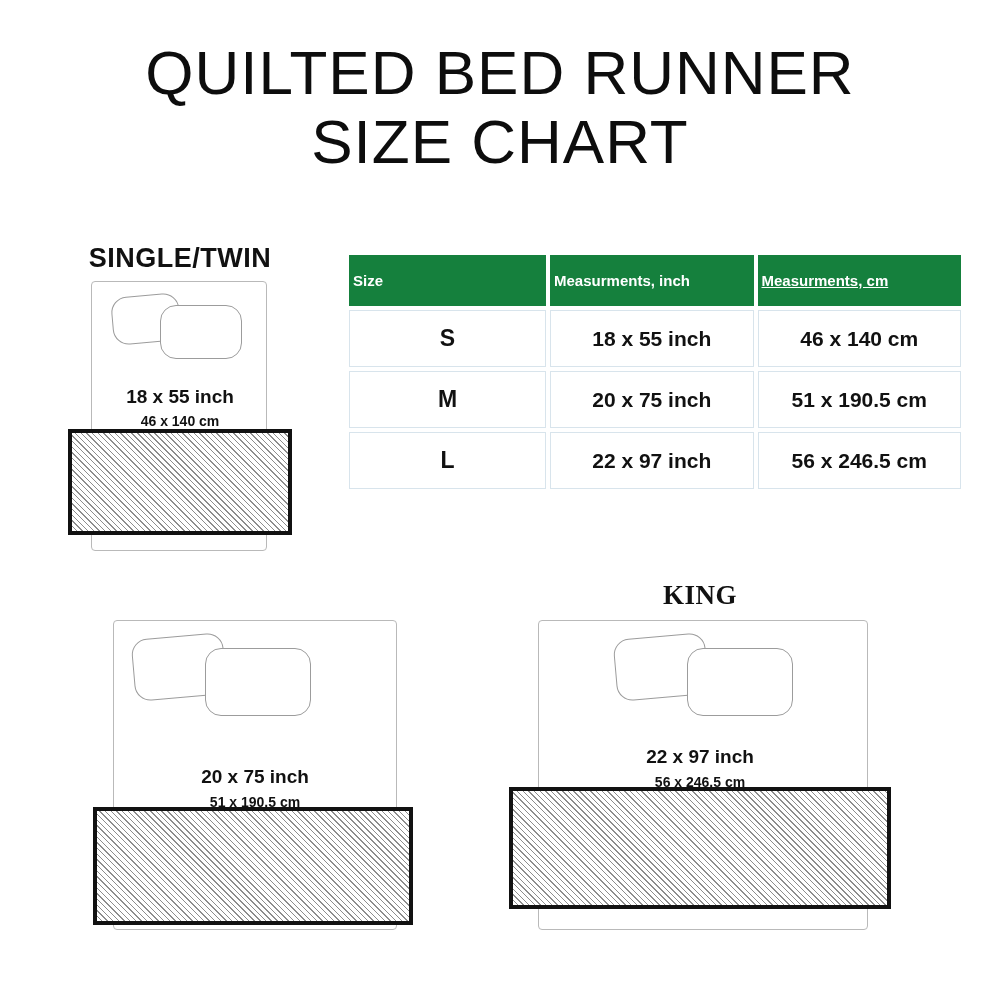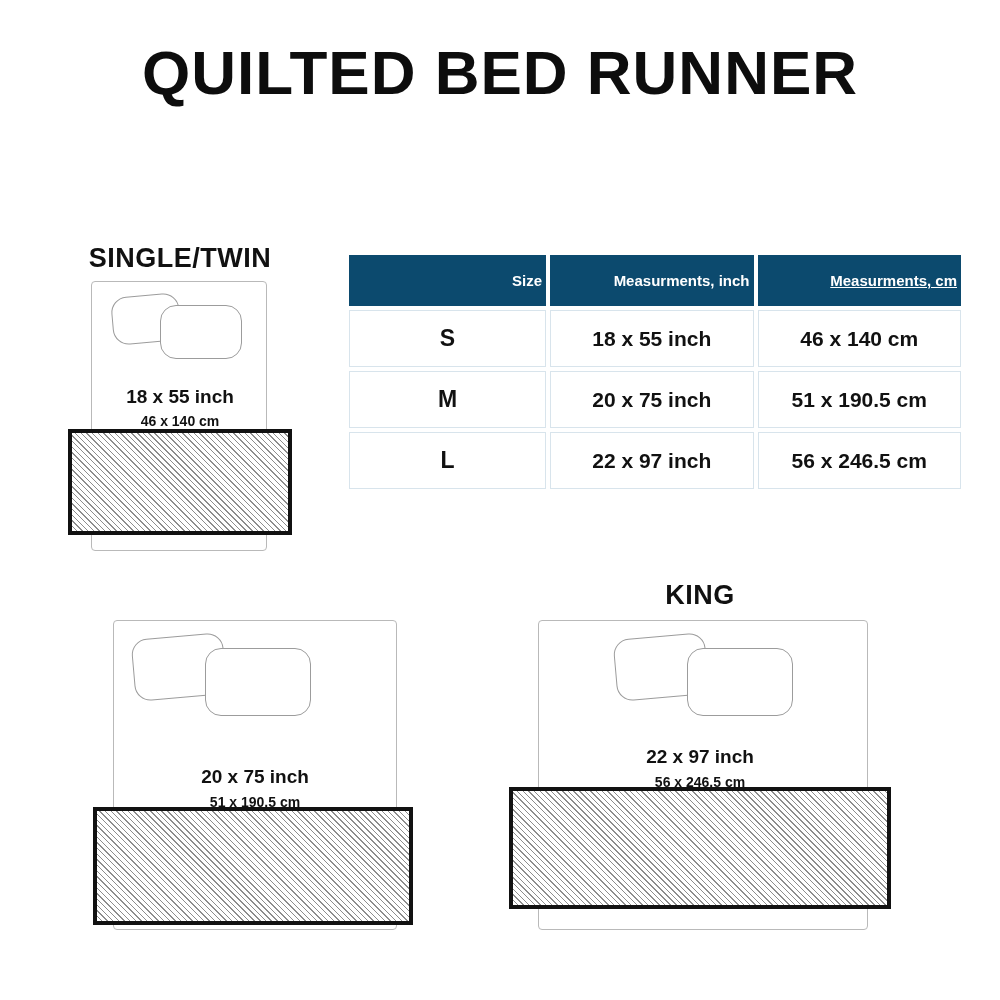--- a/index.html
+++ b/index.html
@@ -19,42 +19,42 @@
   
   #title-block {
     position: absolute;
     top: 38px;
     left: 0;
     width: 1000px;
     text-align: center;
   }
   .title-line {
     font-size: 62px;
-    font-weight: bold;
+    font-weight: normal;
     letter-spacing: 1px;
     line-height: 1.12;
     color: #0d0d0d;
   }
 
   
   #size-table {
     position: absolute;
     left: 345px;
     top: 251px;
     width: 620px;
     border-collapse: separate;
     border-spacing: 4px;
   }
   #size-table th {
-    background: #0c4a6e;
+    background: #15803d;
     color: #ffffff;
     font-size: 15px;
     font-weight: bold;
     padding: 17px 4px;
-    text-align: right;
+    text-align: left;
     border: none;
     margin-top: 28px;
   }
   #size-table td {
     background: #ffffff;
     border: 1px solid #d8e4ec;
     font-size: 21px;
     font-weight: bold;
     text-align: center;
     padding: 14px 4px;
@@ -135,33 +135,34 @@
   #bed-queen .bed-label { top: 0; left: 0; }
   #bed-queen .mattress { left: 28px; top: 40px; width: 284px; height: 310px; }
   #bed-queen .pillow-left  { left: 48px; top: 56px; width: 92px; height: 62px; transform: rotate(-5deg); }
   #bed-queen .pillow-right { left: 120px; top: 68px; width: 106px; height: 68px; }
   #bed-queen .dim-inch { top: 186px; left: 0; }
   #bed-queen .dim-cm   { top: 214px; left: 0; }
   #bed-queen .runner { left: 8px; top: 227px; width: 320px; height: 118px; }
 
   
   #bed-king { left: 505px; top: 580px; width: 390px; height: 370px; }
-  #bed-king .bed-label { top: 0; left: 0; }
+  #bed-king .bed-label { top: 0; left: 0; font-family: Liberation Serif, serif; }
   #bed-king .mattress { left: 33px; top: 40px; width: 330px; height: 310px; }
   #bed-king .pillow-left  { left: 110px; top: 56px; width: 92px; height: 62px; transform: rotate(-5deg); }
   #bed-king .pillow-right { left: 182px; top: 68px; width: 106px; height: 68px; }
   #bed-king .dim-inch { top: 166px; left: 0; }
   #bed-king .dim-cm   { top: 194px; left: 0; }
   #bed-king .runner { left: 4px; top: 207px; width: 382px; height: 122px; }
 </style>
 </head>
 <body>
 
 <div id="title-block">
   <div class="title-line">QUILTED BED RUNNER</div>
+  <div class="title-line">SIZE CHART</div>
 </div>
 
 <table id="size-table">
   <thead>
     <tr>
       <th class="col-size">Size</th>
       <th class="col-inch">Measurments, inch</th>
       <th class="col-cm">Measurments, cm</th>
     </tr>
   </thead>

